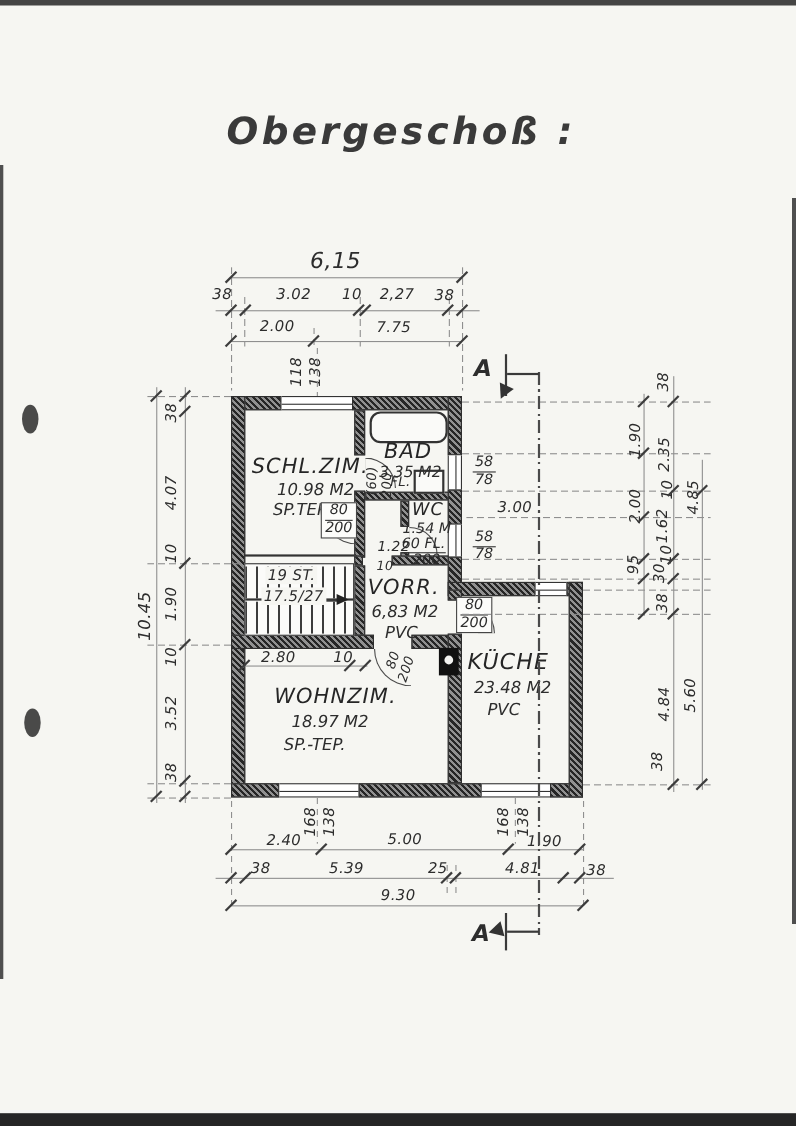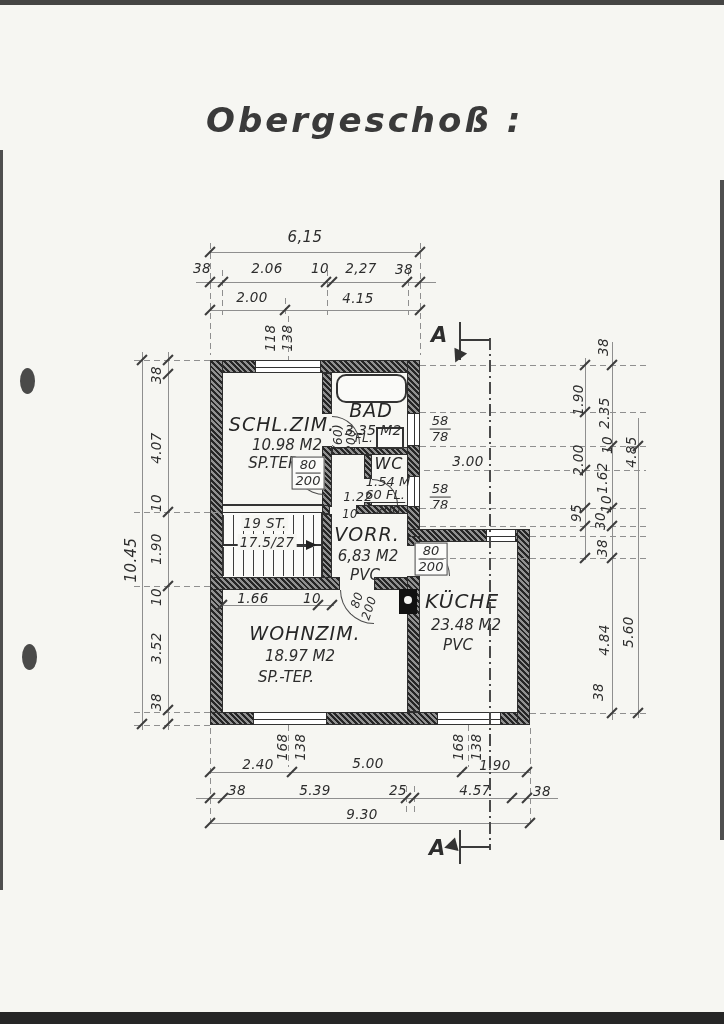--- a/index.html
+++ b/index.html
@@ -173,28 +173,28 @@
 <div class="dl" style="left:210px;top:252px;width:210px;height:1px"></div>
 <div class="dl" style="left:196px;top:282px;width:240px;height:1px"></div>
 <div class="dl" style="left:210px;top:310px;width:210px;height:1px"></div>
 <div class="ddv" style="left:210px;top:243px;height:112px"></div>
 <div class="ddv" style="left:420px;top:243px;height:112px"></div>
 <div class="ddv" style="left:222px;top:270px;height:45px"></div>
 <div class="ddv" style="left:327px;top:270px;height:45px"></div>
 <div class="ddv" style="left:408px;top:270px;height:45px"></div>
 <div class="ddv" style="left:285px;top:298px;height:18px"></div>
 <div class="ddv" style="left:288px;top:316px;height:44px"></div>
-<span class="dim c" style="left:305px;top:237px;font-size:15px">6,15</span>
+<span class="dim c" style="left:305px;top:237px;font-size:20px">6,15</span>
 <span class="dim c" style="left:202px;top:268px">38</span>
-<span class="dim c" style="left:267px;top:268px">2.06</span>
+<span class="dim c" style="left:267px;top:268px">3.02</span>
 <span class="dim c" style="left:320px;top:268px">10</span>
 <span class="dim c" style="left:361px;top:268px">2,27</span>
 <span class="dim c" style="left:404px;top:269px">38</span>
 <span class="dim c" style="left:252px;top:297px">2.00</span>
-<span class="dim c" style="left:358px;top:298px">4.15</span>
+<span class="dim c" style="left:358px;top:298px">7.75</span>
 
 <div class="dl" style="left:142px;top:352px;width:1px;height:378px"></div>
 <div class="dl" style="left:168px;top:352px;width:1px;height:378px"></div>
 <div class="dd" style="left:134px;top:360px;width:76px"></div>
 <div class="dd" style="left:134px;top:512px;width:88px"></div>
 <div class="dd" style="left:134px;top:586px;width:76px"></div>
 <div class="dd" style="left:134px;top:712px;width:76px"></div>
 <div class="dd" style="left:134px;top:725px;width:76px"></div>
 <span class="dim rc" style="left:131px;top:560px;font-size:15px">10.45</span>
 <span class="dim rc" style="left:156px;top:375px">38</span>
@@ -241,27 +241,27 @@
 <div class="ddv" style="left:288px;top:725px;height:42px"></div>
 <div class="ddv" style="left:468px;top:725px;height:42px"></div>
 <div class="ddv" style="left:406px;top:786px;height:26px"></div>
 <div class="ddv" style="left:414px;top:786px;height:26px"></div>
 <span class="dim c" style="left:258px;top:764px">2.40</span>
 <span class="dim c" style="left:368px;top:763px">5.00</span>
 <span class="dim c" style="left:495px;top:765px">1.90</span>
 <span class="dim c" style="left:237px;top:790px">38</span>
 <span class="dim c" style="left:315px;top:790px">5.39</span>
 <span class="dim c" style="left:398px;top:790px">25</span>
-<span class="dim c" style="left:475px;top:790px">4.57</span>
+<span class="dim c" style="left:475px;top:790px">4.81</span>
 <span class="dim c" style="left:542px;top:791px">38</span>
 <span class="dim c" style="left:362px;top:814px">9.30</span>
 
 <span class="dim c" style="left:358px;top:496px;font-size:12.5px">1.22</span>
 <span class="dim c" style="left:350px;top:514px;font-size:11.5px">10</span>
-<span class="dim c" style="left:253px;top:598px">1.66</span>
+<span class="dim c" style="left:253px;top:598px">2.80</span>
 <span class="dim c" style="left:312px;top:598px">10</span>
 <div class="dl" style="left:222px;top:605px;width:112px;height:1px"></div>
 
 <div class="sec" style="left:489px;top:338px;height:512px"></div>
 <div class="aline" style="left:461px;top:339px;width:29px;height:2px"></div>
 <div class="aline" style="left:459px;top:322px;width:2px;height:38px"></div>
 <div class="tri" style="left:451px;top:350px;border-left:7px solid transparent;border-right:7px solid transparent;border-top:13px solid #333;transform:rotate(25deg)"></div>
 <span class="secA" style="left:431px;top:323px">A</span>
 <div class="aline" style="left:461px;top:846px;width:29px;height:2px"></div>
 <div class="aline" style="left:459px;top:830px;width:2px;height:34px"></div>

